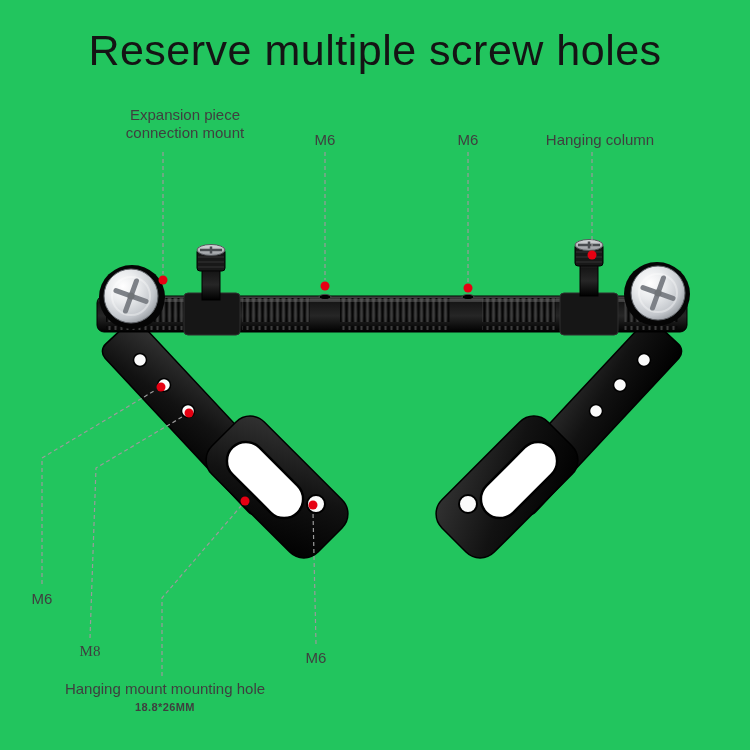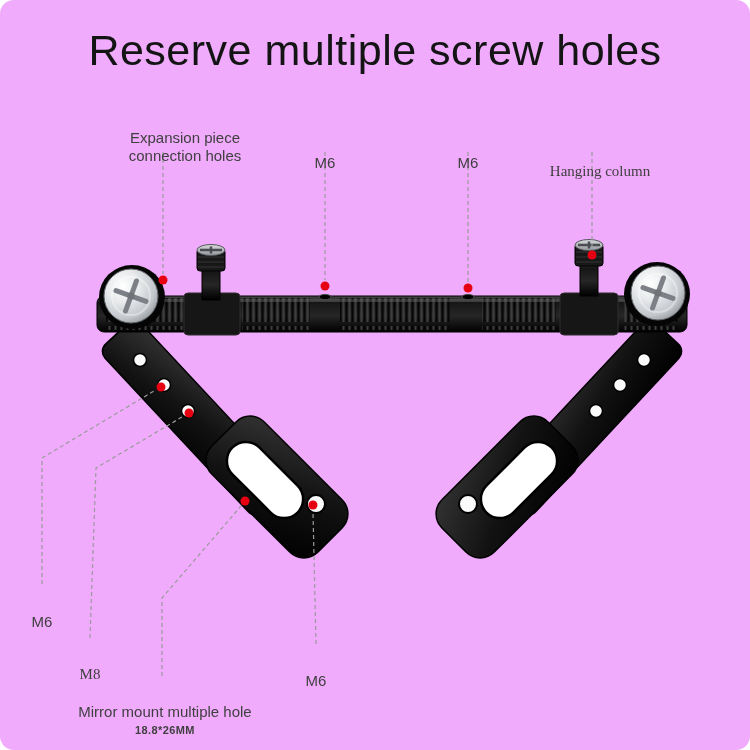--- a/index.html
+++ b/index.html
@@ -1,27 +1,26 @@
 <!DOCTYPE html>
 <html><head>
 <meta charset="utf-8">
 <style>
   html,body{margin:0;padding:0;background:#ffffff;}
   #stage{
-    position:relative;width:750px;height:750px;background:#f0abfc;overflow:hidden;
+    position:relative;width:750px;height:750px;background:#22c55e;overflow:hidden;
     font-family:"Liberation Sans", sans-serif;
-    border-radius:14px;
   }
   .title{
     position:absolute;left:0;right:0;top:26px;text-align:center;
     font-size:43px;color:#141414;letter-spacing:0.5px;
   }
   .label{
     position:absolute;transform:translateX(-50%);
-    font-size:15px;color:#3f3f3f;white-space:nowrap;text-align:center;line-height:1.18;margin-top:23px;
+    font-size:15px;color:#3f3f3f;white-space:nowrap;text-align:center;line-height:1.18;
   }
   .label .ln{display:block;}
   .size-note{display:block;font-size:11px;font-weight:bold;letter-spacing:0.4px;margin-top:3px;}
   svg.scene{position:absolute;left:0;top:0;}
 </style>
 </head>
 <body>
 
 <div id="stage">
 
@@ -157,33 +156,33 @@
       <circle cx="189" cy="413" r="4.5" fill="#e60012"></circle>
       <circle cx="313" cy="505" r="4.5" fill="#e60012"></circle>
       <circle cx="245" cy="501" r="4.5" fill="#e60012"></circle>
     </g>
   </svg>
 
   <div class="title">Reserve multiple screw holes</div>
 
   <div class="label" style="left:185px;top:106px;">
     <span class="ln">Expansion piece</span>
-    <span class="ln">connection holes</span>
+    <span class="ln">connection mount</span>
   </div>
 
   <div class="label" style="left:325px;top:131px;">M6</div>
 
   <div class="label" style="left:468px;top:131px;">M6</div>
 
-  <div class="label" style="left:600px;top:140px;font-family:Liberation Serif, serif;">Hanging column</div>
+  <div class="label" style="left:600px;top:131px;">Hanging column</div>
 
   <div class="label" style="left:42px;top:590px;">M6</div>
 
   <div class="label" style="left:90px;top:643px;font-family:Liberation Serif, serif;">M8</div>
 
   <div class="label" style="left:316px;top:649px;">M6</div>
 
   <div class="label" style="left:165px;top:680px;">
-    <span class="ln">Mirror mount multiple hole</span>
+    <span class="ln">Hanging mount mounting hole</span>
     <span class="size-note">18.8*26MM</span>
   </div>
 
 </div>
 
 </body></html>

